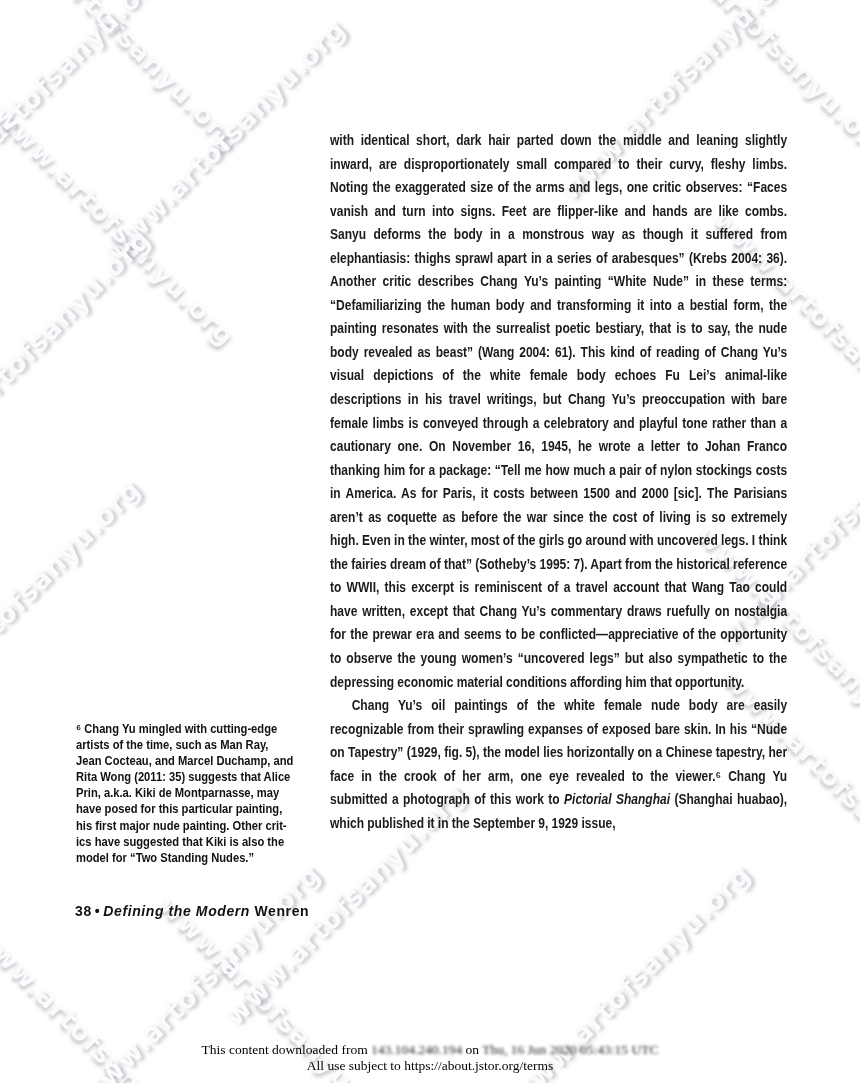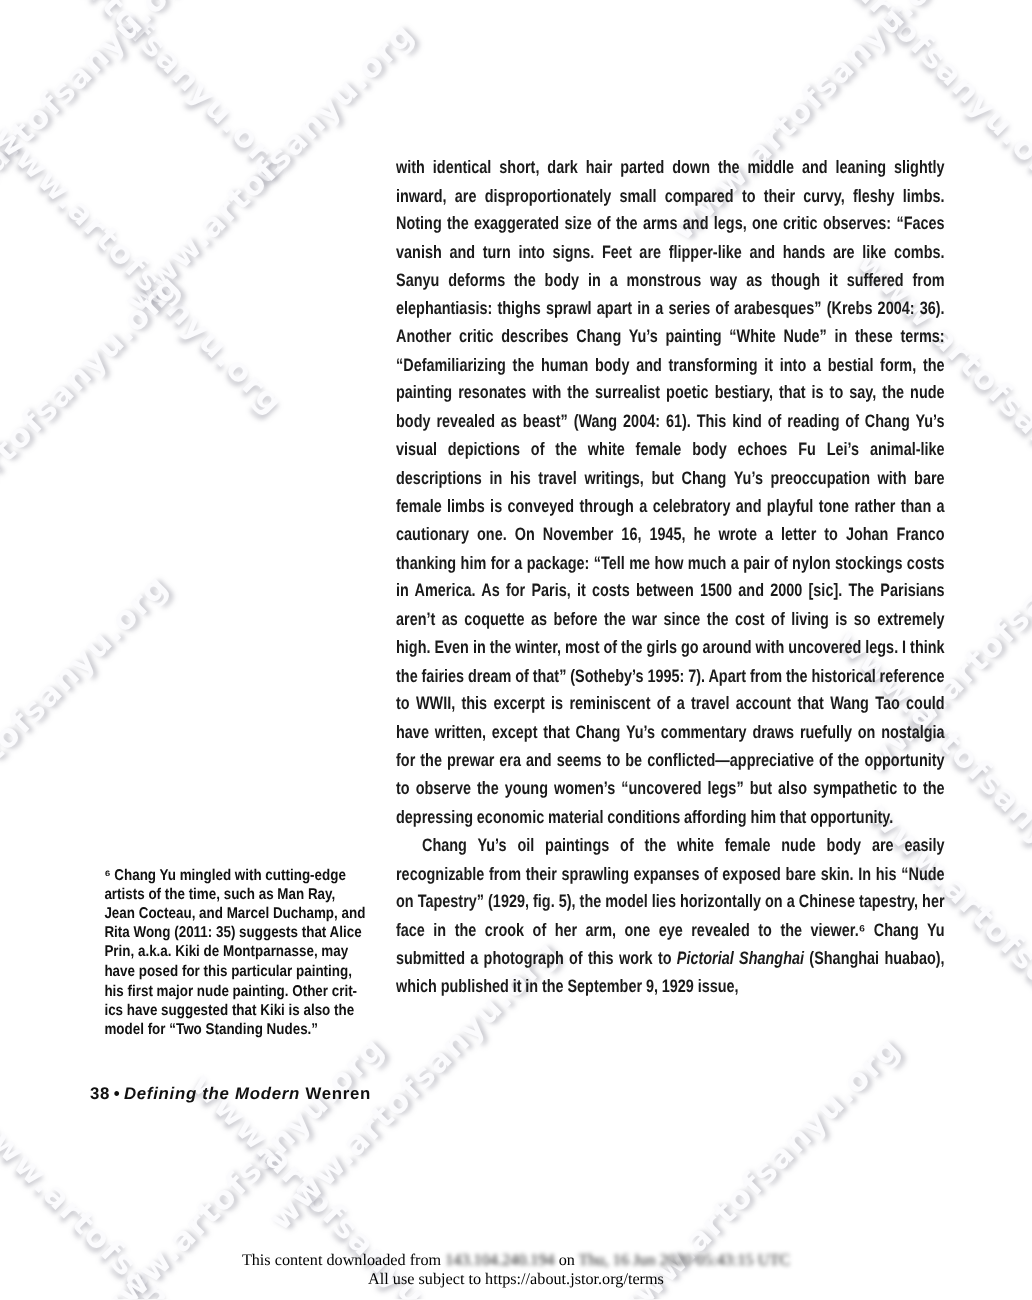--- a/index.html
+++ b/index.html
@@ -46,21 +46,21 @@
     text-align: justify;
     color: #1b1b1b;
     word-spacing: -0.2px;
   }
   .para.indent { text-indent: 27px; }
   .para i { font-style: italic; }
 
   
   .footnote {
     position: absolute;
-    left: 87px;
+    left: 76px;
     top: 721px;
   }
   .fn-scale {
     transform: scaleX(0.86);
     transform-origin: top left;
   }
   .fn-line {
     font-size: 13px;
     font-weight: bold;
     line-height: 16.1px;

